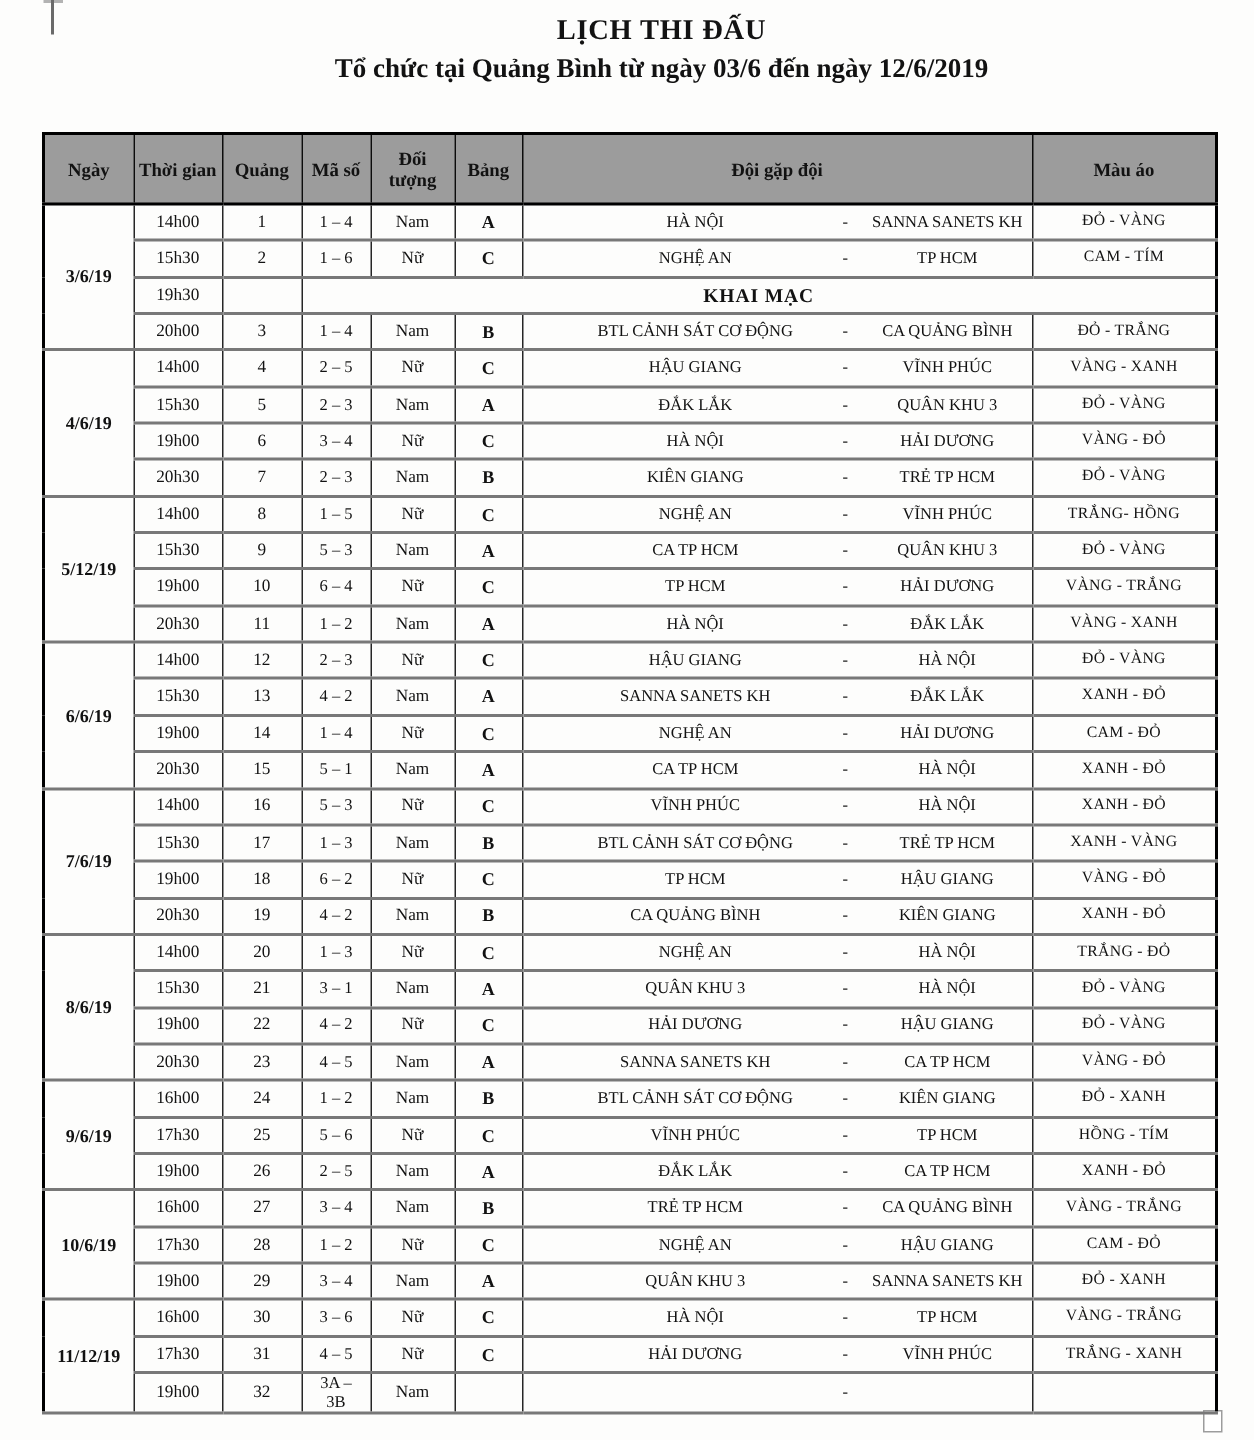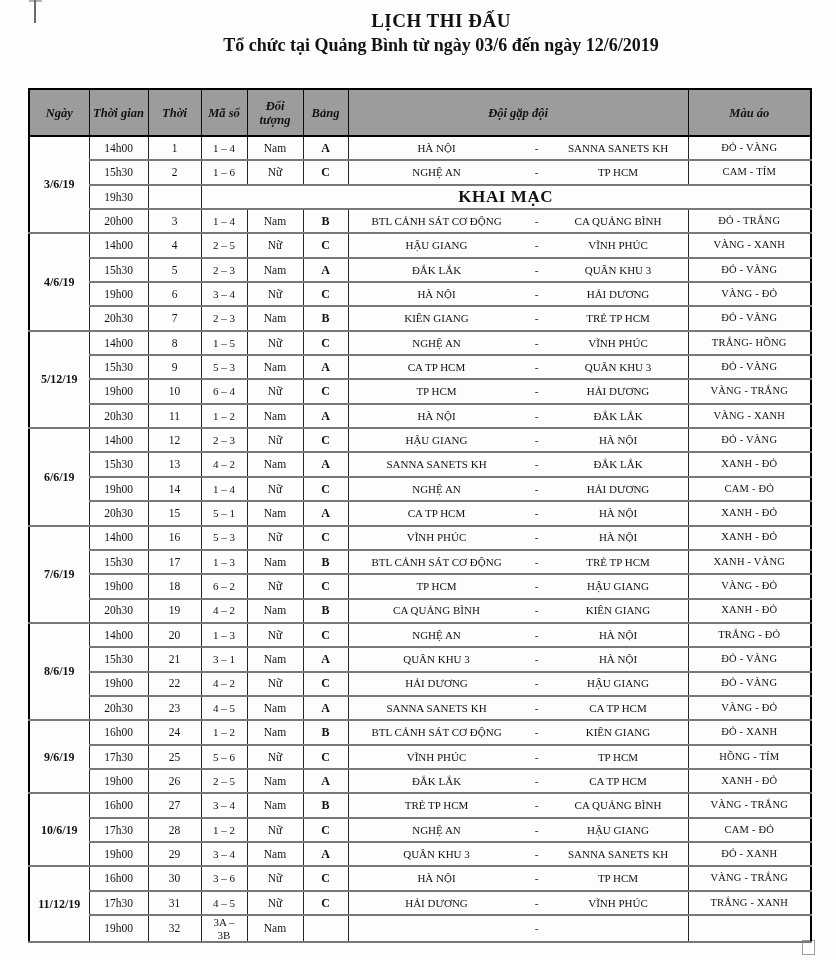--- a/index.html
+++ b/index.html
@@ -31,21 +31,21 @@
     table-layout:fixed;
     border:2px solid #000;
   }
   col.w-date { width:60px; } col.w-time { width:59px; } col.w-match { width:53px; }
   col.w-code { width:46px; } col.w-cat  { width:56px; } col.w-pool  { width:45px; }
   col.w-teams{ width:340px;} col.w-colors{ width:123px; }
 
   thead th {
     height:47px;
     background:#9c9c9c;
-    font-style:italic; font-weight:bold;
+    font-weight:bold;
     font-size:12.5px; line-height:14px;
     border:1px solid #0c0c0c;
     border-bottom:2px solid #000;
     padding:2px;
     margin-left:32px;
   }
   tbody td {
     height:24.35px;
     padding:0 2px;
     text-align:center; vertical-align:middle;
@@ -54,23 +54,23 @@
     border-top:2px solid #787878; border-bottom:2px solid #787878;
     overflow:hidden;
   }
   tbody tr.group-start td { border-top:2px solid #2c2c2c; }
   td.c-date  { font-weight:bold; font-size:12px; }
   td.c-time  { font-size:11.5px; }
   td.c-match { font-size:11.5px; }
   td.c-code  { font-size:11px; white-space:pre-line; }
   td.c-cat   { font-size:11.5px; }
   td.c-pool  { font-weight:bold; font-size:12px; }
-  td.c-event { font-weight:bold; font-size:17px; letter-spacing:0.6px; }
+  td.c-event { font-weight:bold; font-size:13px; letter-spacing:0.6px; }
   td.c-colors{ font-size:10.5px; letter-spacing:0.2px;border-radius:11px; }
-  .teams-wrap { display:flex; align-items:flex-start; width:100%; }
+  .teams-wrap { display:flex; align-items:flex-start; width:100%;padding-left:27px; }
   .team-home  { width:172px; text-align:center; }
   .vs-sep     { width:28px;  text-align:center; }
   .team-away  { flex:1;      text-align:center; }
 </style>
 </head>
 <body>
 
 <div class="cursor-cap"></div>
 <div class="cursor-line"></div>
 <div class="corner-box"></div>
@@ -88,21 +88,21 @@
       <col class="w-code">
     <col class="w-cat">
       <col class="w-pool">
       <col class="w-teams">
       <col class="w-colors">
   </colgroup>
   <thead>
     <tr>
       <th>Ngày</th>
       <th>Thời gian</th>
-      <th>Thời</th>
+      <th>Quảng</th>
       <th>Mã số</th>
       <th>Đối tượng</th>
       <th>Bảng</th>
       <th>Đội gặp  đội</th>
       <th>Màu áo</th>
     </tr>
   </thead>
   <tbody>
       <tr class="group-start">
         <td class="c-date" rowspan="4">3/6/19</td>

